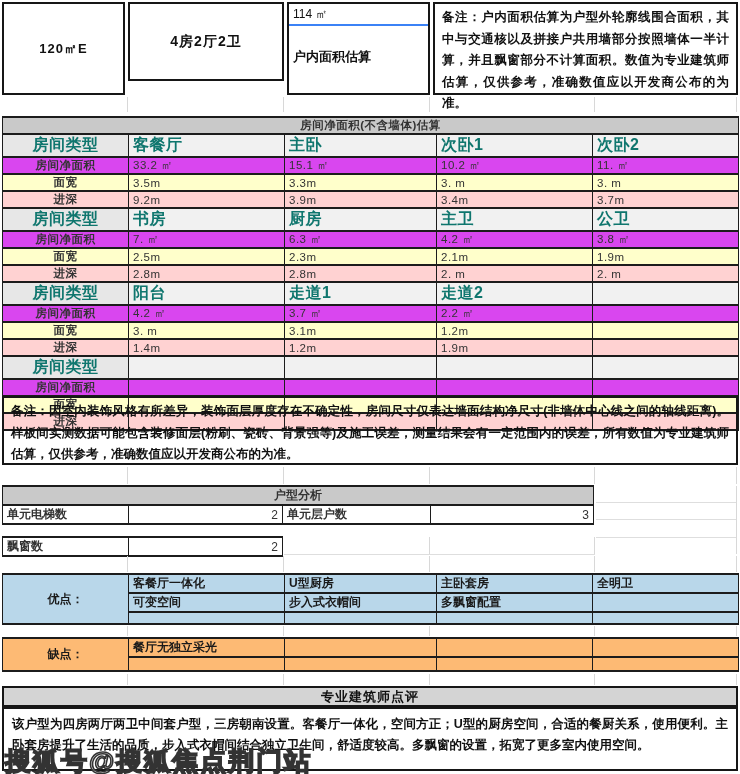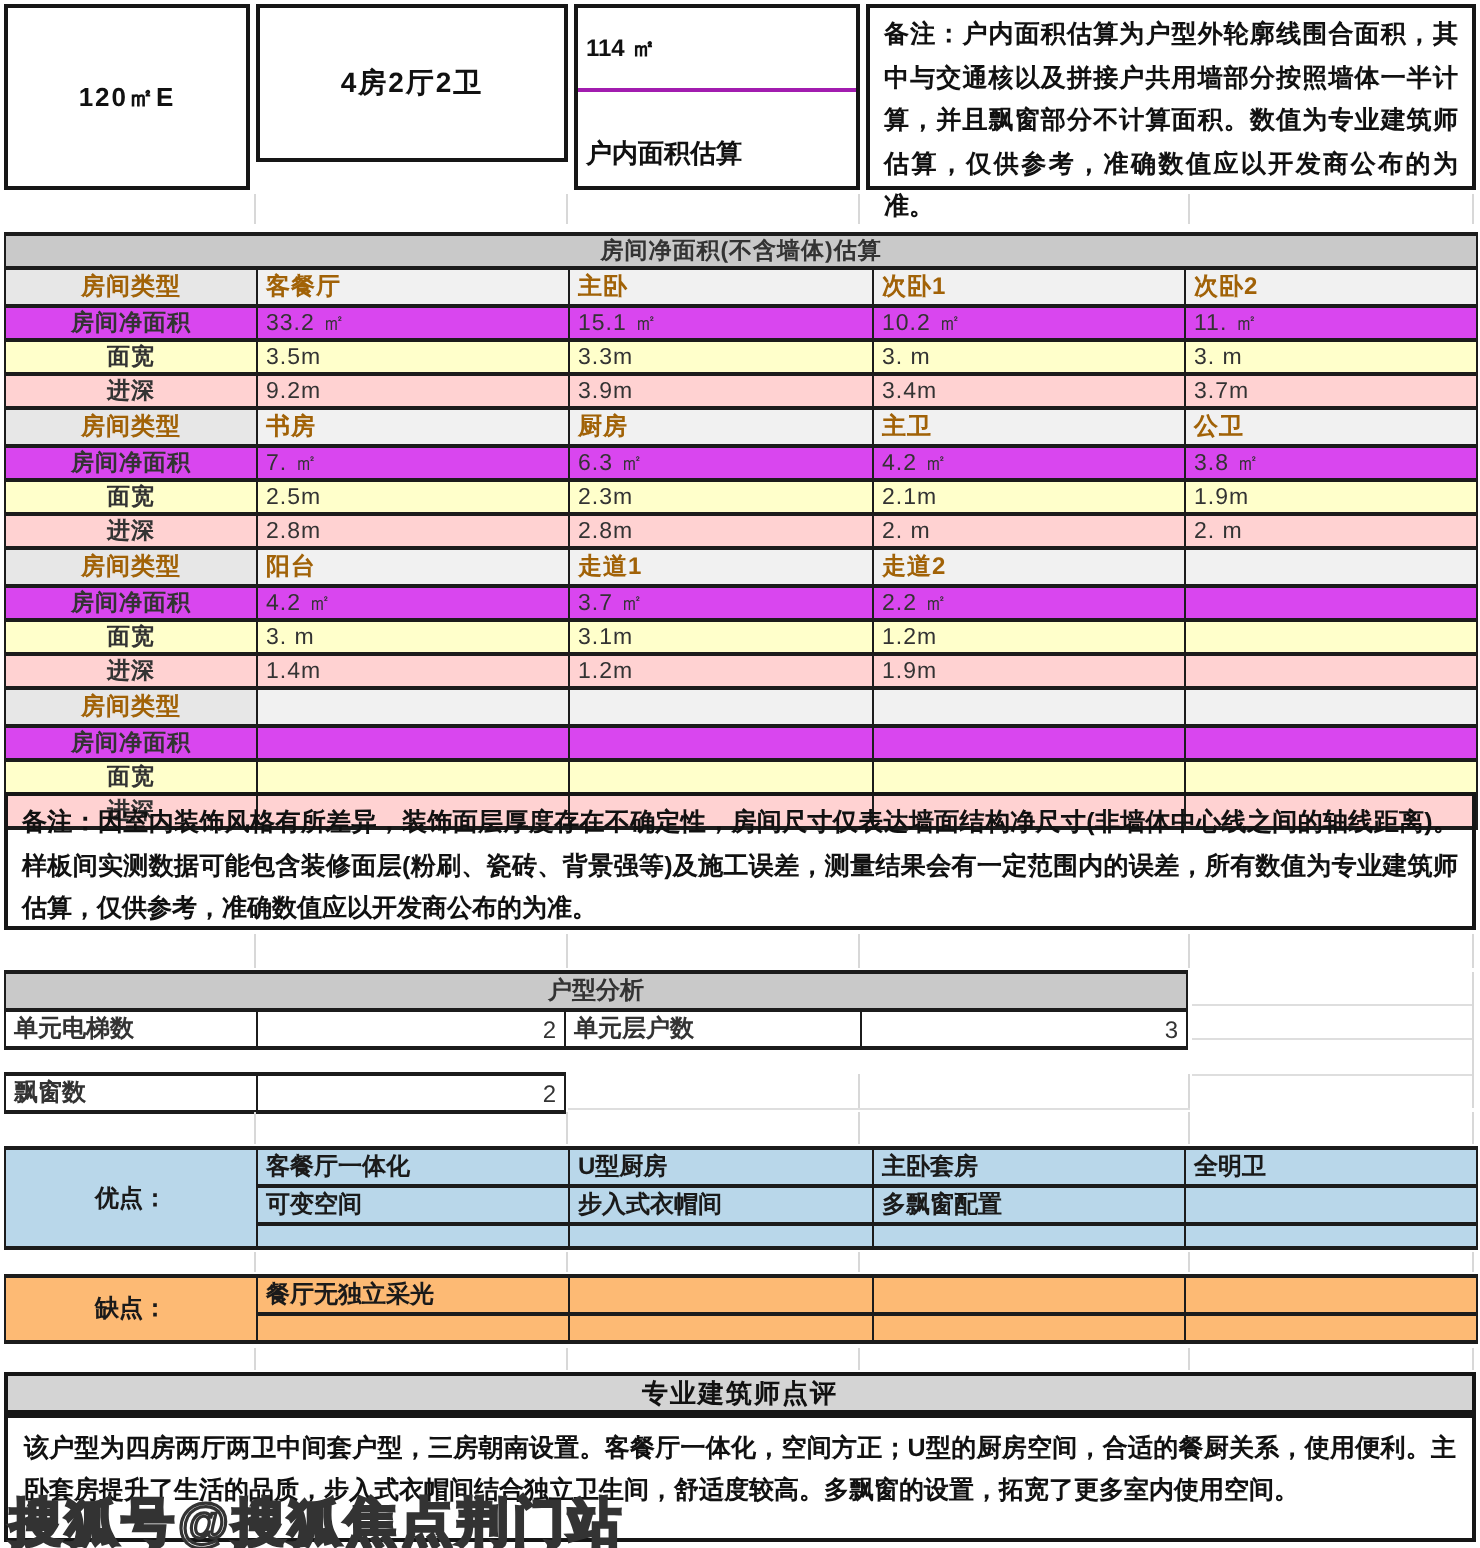--- a/index.html
+++ b/index.html
@@ -5,29 +5,29 @@
   html,body{margin:0;padding:0;background:#fff;}
   body{font-family:"Liberation Sans",sans-serif;color:#111;}
   #sheet{position:relative;width:740px;height:774px;background:#fff;overflow:hidden;}
   .abs{position:absolute;box-sizing:border-box;}
   .box{border:2px solid #161616;}
   .c{display:flex;align-items:center;justify-content:center;text-align:center;}
   
   .topcell{font-weight:bold;}
   #cell-area{font-size:13px;letter-spacing:1px;}
   #cell-layout{font-size:14px;letter-spacing:1px;}
-  #inner-top{height:42px;border-bottom:2px solid #a21caf;display:flex;align-items:center;padding:0 4px;font-size:12px;font-weight:bold;box-sizing:border-box;}
+  #inner-top{height:22px;border-bottom:2px solid #3b82f6;display:flex;align-items:center;padding:0 4px;font-size:12px;font-weight:normal;box-sizing:border-box;}
   #inner-bottom{height:61px;display:flex;align-items:center;padding:0 4px;font-size:13px;font-weight:bold;box-sizing:border-box;}
   .note{font-size:12.5px;font-weight:bold;line-height:21.5px;padding:3px 7px;text-align:justify;}
   
   table.grid{border-collapse:collapse;table-layout:fixed;position:absolute;background:#fff;}
   table.grid td{border:1px solid #1c1c1c;border-top-width:2px;border-bottom-width:2px;overflow:hidden;white-space:nowrap;padding:0 4px;height:14.5px;font-size:11.5px;color:#333;letter-spacing:.5px;}
   td.hdr{background:#c9c9c9;text-align:center;font-weight:bold;font-size:12.5px;color:#111;height:16px;letter-spacing:1px;}
   td.lbl{text-align:center;font-weight:bold;font-size:12px;color:#111;letter-spacing:0;}
-  tr.r-type td{background:#f1f1f1;font-weight:bold;font-size:12px;color:#a16207;}
+  tr.r-type td{background:#f1f1f1;font-weight:bold;font-size:16px;color:#0f766e;}
   tr.r-type td.lbl{background:#e7e7e7;}
   tr.r-area td{background:#d946ef;}
   tr.r-width td{background:#ffffcb;}
   tr.r-depth td{background:#ffd2d2;}
   
   table.an td{height:13.5px;font-size:12px;letter-spacing:0;}
   td.an-lbl{font-weight:bold;color:#111;}
   td.an-val{text-align:right;padding-right:6px;color:#222;}
   
   table.pc td{font-weight:bold;font-size:12px;color:#1a1a1a;letter-spacing:0;}

